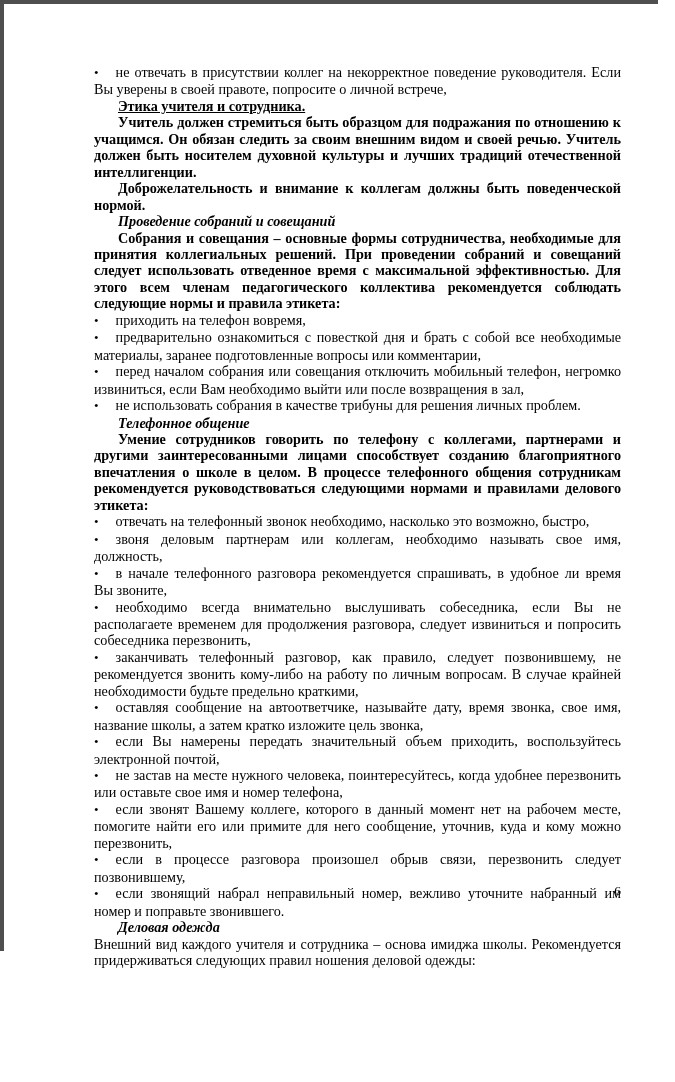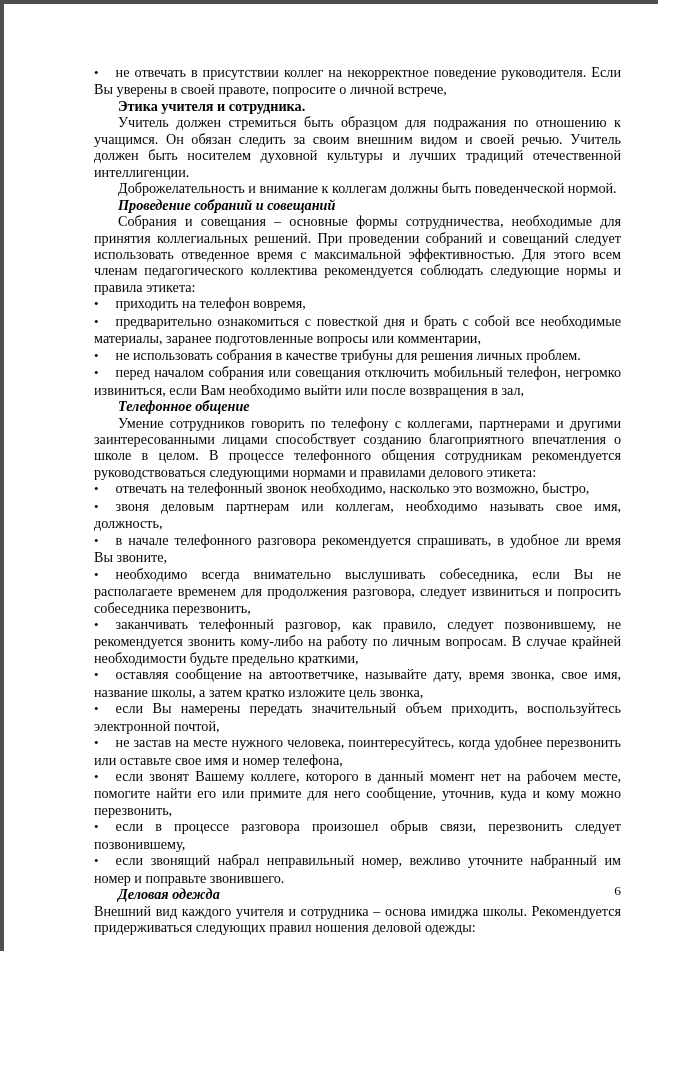--- a/index.html
+++ b/index.html
@@ -34,23 +34,23 @@
     color: #000000;
     font-family: "Liberation Serif", "DejaVu Serif", serif;
     font-size: 14.2px;
     line-height: 16.45px;
     text-align: justify;
   }
   .doc-body p {
     margin: 0;
     padding: 0;
   }
-  .para { text-indent: 24px; }
+  .para { text-indent: 24px; font-weight: bold; }
   .para-noindent { text-indent: 0; }
-  .h-bold { font-weight: bold; text-indent: 24px; }
+  .h-bold { font-weight: bold; text-indent: 24px; text-decoration: underline; }
   .h-bold-italic { font-weight: bold; font-style: italic; text-indent: 24px; }
   .bullet-item .marker { font-size: 13px; }
   .bullet-item .sp { display: inline-block; width: 17px; }
   .page-number {
     position: absolute;
     left: 94px;
     top: 883px;
     width: 527px;
     text-align: right;
     color: #000000;
@@ -65,22 +65,22 @@
   <div class="frame"></div>
   <div class="doc-body" id="doc-body">
       <p class="bullet-item"><span class="marker">•</span><span class="sp"></span><span>не отвечать в присутствии коллег на некорректное поведение руководителя. Если Вы уверены в своей правоте, попросите о личной встрече,</span></p>
       <p class="h-bold">Этика учителя и сотрудника.</p>
       <p class="para">Учитель должен стремиться быть образцом для подражания по отношению к учащимся. Он обязан следить за своим внешним видом и своей речью. Учитель должен быть носителем духовной культуры и лучших традиций отечественной интеллигенции.</p>
       <p class="para">Доброжелательность и внимание к коллегам должны быть поведенческой нормой.</p>
       <p class="h-bold-italic">Проведение собраний и совещаний</p>
       <p class="para">Собрания и совещания – основные формы сотрудничества, необходимые для принятия коллегиальных решений. При проведении собраний и совещаний следует использовать отведенное время с максимальной эффективностью. Для этого всем членам педагогического коллектива рекомендуется соблюдать следующие нормы и правила этикета:</p>
       <p class="bullet-item"><span class="marker">•</span><span class="sp"></span><span>приходить на телефон вовремя,</span></p>
       <p class="bullet-item"><span class="marker">•</span><span class="sp"></span><span>предварительно ознакомиться с повесткой дня и брать с собой все необходимые материалы, заранее подготовленные вопросы или комментарии,</span></p>
+      <p class="bullet-item"><span class="marker">•</span><span class="sp"></span><span>перед началом собрания или совещания отключить мобильный телефон, негромко извиниться, если Вам необходимо выйти или после возвращения в зал,</span></p>
       <p class="bullet-item"><span class="marker">•</span><span class="sp"></span><span>не использовать собрания в качестве трибуны для решения личных проблем.</span></p>
-      <p class="bullet-item"><span class="marker">•</span><span class="sp"></span><span>перед началом собрания или совещания отключить мобильный телефон, негромко извиниться, если Вам необходимо выйти или после возвращения в зал,</span></p>
       <p class="h-bold-italic">Телефонное общение</p>
       <p class="para">Умение сотрудников говорить по телефону с коллегами, партнерами и другими заинтересованными лицами способствует созданию благоприятного впечатления о школе в целом. В процессе телефонного общения сотрудникам рекомендуется руководствоваться следующими нормами и правилами делового этикета:</p>
       <p class="bullet-item"><span class="marker">•</span><span class="sp"></span><span>отвечать на телефонный звонок необходимо, насколько это возможно, быстро,</span></p>
       <p class="bullet-item"><span class="marker">•</span><span class="sp"></span><span>звоня деловым партнерам или коллегам, необходимо называть свое имя, должность,</span></p>
       <p class="bullet-item"><span class="marker">•</span><span class="sp"></span><span>в начале телефонного разговора рекомендуется спрашивать, в удобное ли время Вы звоните,</span></p>
       <p class="bullet-item"><span class="marker">•</span><span class="sp"></span><span>необходимо всегда внимательно выслушивать собеседника, если Вы не располагаете временем для продолжения разговора, следует извиниться и попросить собеседника перезвонить,</span></p>
       <p class="bullet-item"><span class="marker">•</span><span class="sp"></span><span>заканчивать телефонный разговор, как правило, следует позвонившему, не рекомендуется звонить кому-либо на работу по личным вопросам. В случае крайней необходимости будьте предельно краткими,</span></p>
       <p class="bullet-item"><span class="marker">•</span><span class="sp"></span><span>оставляя сообщение на автоответчике, называйте дату, время звонка, свое имя, название школы, а затем кратко изложите цель звонка,</span></p>
       <p class="bullet-item"><span class="marker">•</span><span class="sp"></span><span>если Вы намерены передать значительный объем приходить, воспользуйтесь электронной почтой,</span></p>
       <p class="bullet-item"><span class="marker">•</span><span class="sp"></span><span>не застав на месте нужного человека, поинтересуйтесь, когда удобнее перезвонить или оставьте свое имя и номер телефона,</span></p>

